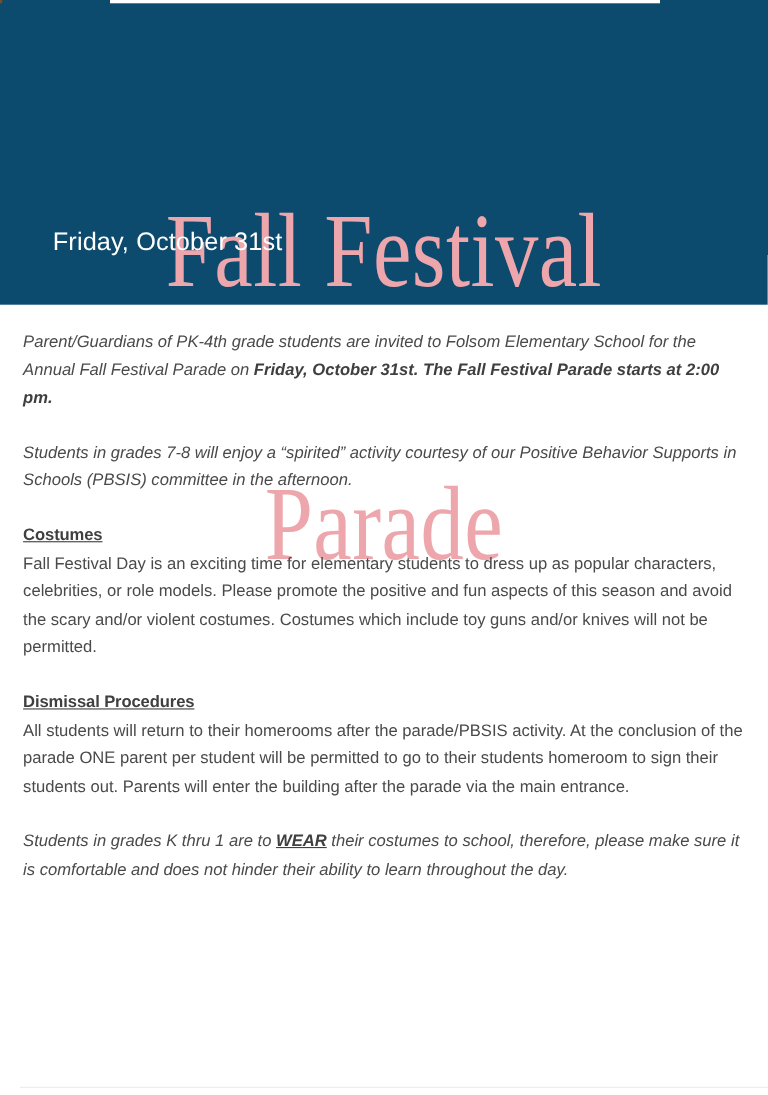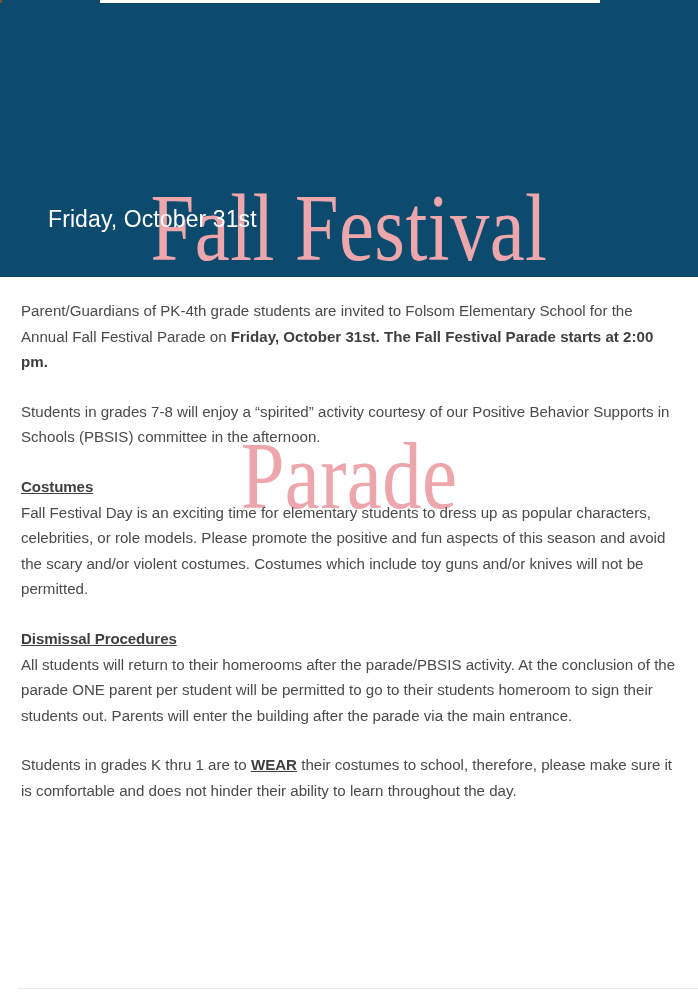--- a/index.html
+++ b/index.html
@@ -98,20 +98,21 @@
     padding: 21px 22px 0 21px;
     box-sizing: border-box;
     color: #4a4a4a;
     font-family: "Liberation Sans", sans-serif;
     font-size: 15.1px;
     line-height: 25.6px;
   }
 
   .para {
     margin: 0 0 24px 0;
+    font-style: italic;
   }
   .para:last-child {
     margin-bottom: 0;
   }
 
   .section-block {
     margin: 0 0 24px 0;
   }
   .section-heading {
     font-weight: bold;

